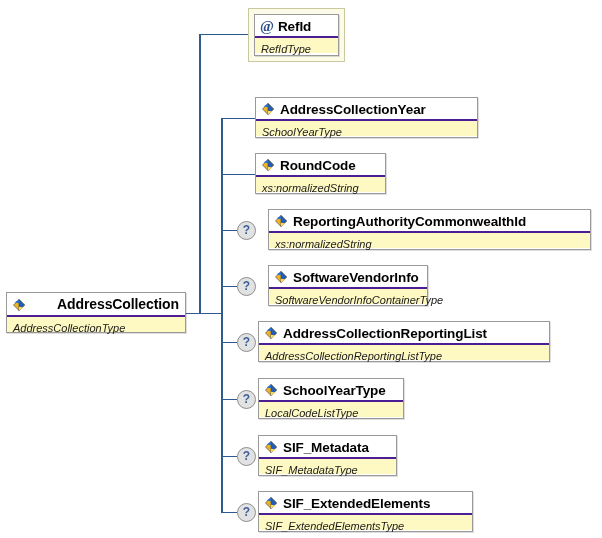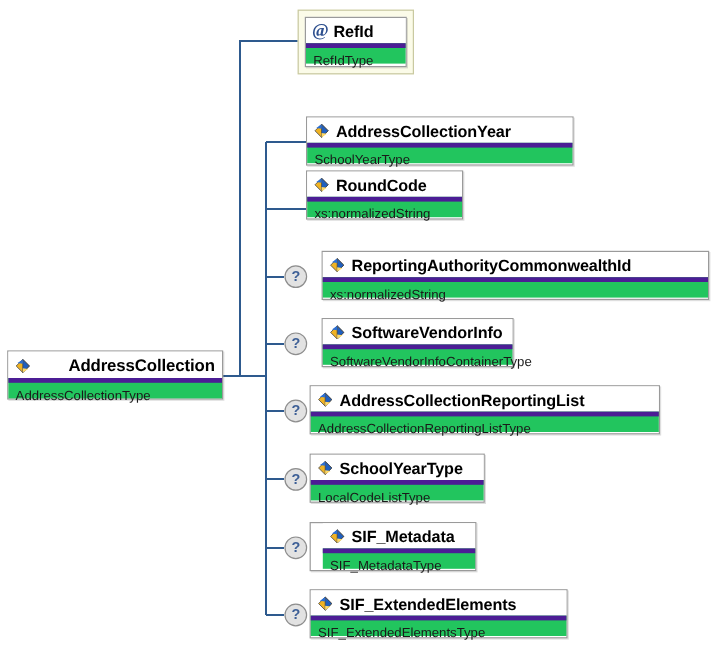--- a/index.html
+++ b/index.html
@@ -50,25 +50,26 @@
   }
   .node .node-name {
     font-size: 13.5px;
     font-weight: bold;
     color: #000000;
     white-space: nowrap;
     letter-spacing: -0.1px;
     line-height: 15px;
   }
   .node .type-row {
-    background: #22c55e;
-    border-top: 4px solid #4c1d95;
+    background: #fef9c3;
+    border-top: 2px solid #4c1d95;
     padding: 1px 6px 2px 6px;
     height: 17px;
     box-sizing: border-box;
+    font-style: italic;
   }
   .node .node-type {
     font-size: 11px;
     color: #1a1a1a;
     white-space: nowrap;
     line-height: 14px;
   }
 
   
   .node.root .name-row { height: 22px; gap: 26px; }
@@ -188,21 +189,21 @@
           <polygon points="7,8.8 7,12.5 11.4,9.4" fill="#ffd966"></polygon>
         </svg>
       </span>
       <span class="node-name">AddressCollectionYear</span>
     </div>
     <div class="type-row">
       <span class="node-type">SchoolYearType</span>
     </div>
   </div>
 
-  <div class="node" style="left:255px; top:142px; width:131px; height:41px;">
+  <div class="node" style="left:255px; top:153px; width:131px; height:41px;">
     <div class="name-row">
       <span class="icon">
         <svg width="14" height="14" viewBox="0 0 14 14">
           <polygon points="7,1.5 12.5,7 7,12.5 1.5,7" fill="#f0b323" stroke="#4a4a4a" stroke-width="0.7"></polygon>
           <polygon points="7,1.5 12.5,7 7,12.5" fill="#1f5fbf" stroke="#4a4a4a" stroke-width="0.7"></polygon>
           <polygon points="2.6,4.6 7,1.5 7,5.2" fill="#2a6fd6"></polygon>
           <polygon points="7,8.8 7,12.5 11.4,9.4" fill="#ffd966"></polygon>
         </svg>
       </span>
       <span class="node-name">RoundCode</span>
@@ -278,21 +279,21 @@
         </svg>
       </span>
       <span class="node-name">SchoolYearType</span>
     </div>
     <div class="type-row">
       <span class="node-type">LocalCodeListType</span>
     </div>
   </div>
 
   <div class="opt-marker" style="left:237px; top:447px;">?</div>
-  <div class="node" style="left:258px; top:435px; width:139px; height:41px;padding-left:10px;">
+  <div class="node" style="left:258px; top:435px; width:139px; height:41px;">
     <div class="name-row">
       <span class="icon">
         <svg width="14" height="14" viewBox="0 0 14 14">
           <polygon points="7,1.5 12.5,7 7,12.5 1.5,7" fill="#f0b323" stroke="#4a4a4a" stroke-width="0.7"></polygon>
           <polygon points="7,1.5 12.5,7 7,12.5" fill="#1f5fbf" stroke="#4a4a4a" stroke-width="0.7"></polygon>
           <polygon points="2.6,4.6 7,1.5 7,5.2" fill="#2a6fd6"></polygon>
           <polygon points="7,8.8 7,12.5 11.4,9.4" fill="#ffd966"></polygon>
         </svg>
       </span>
       <span class="node-name">SIF_Metadata</span>

